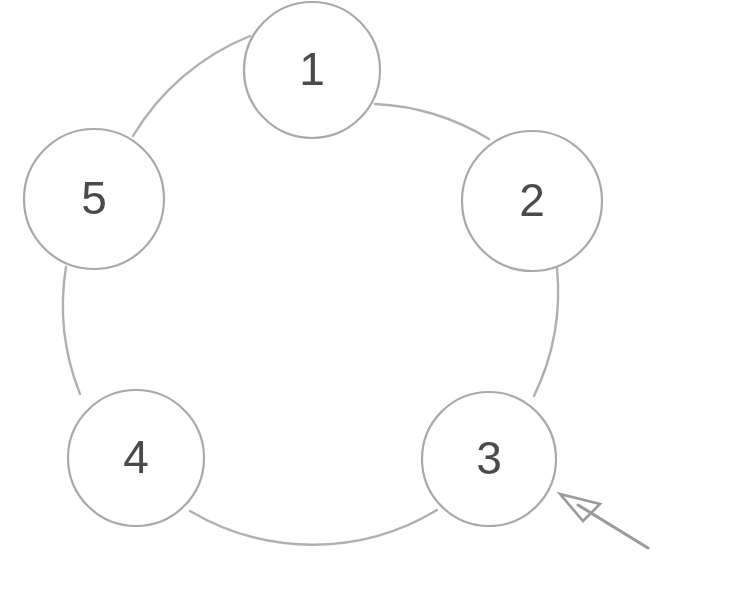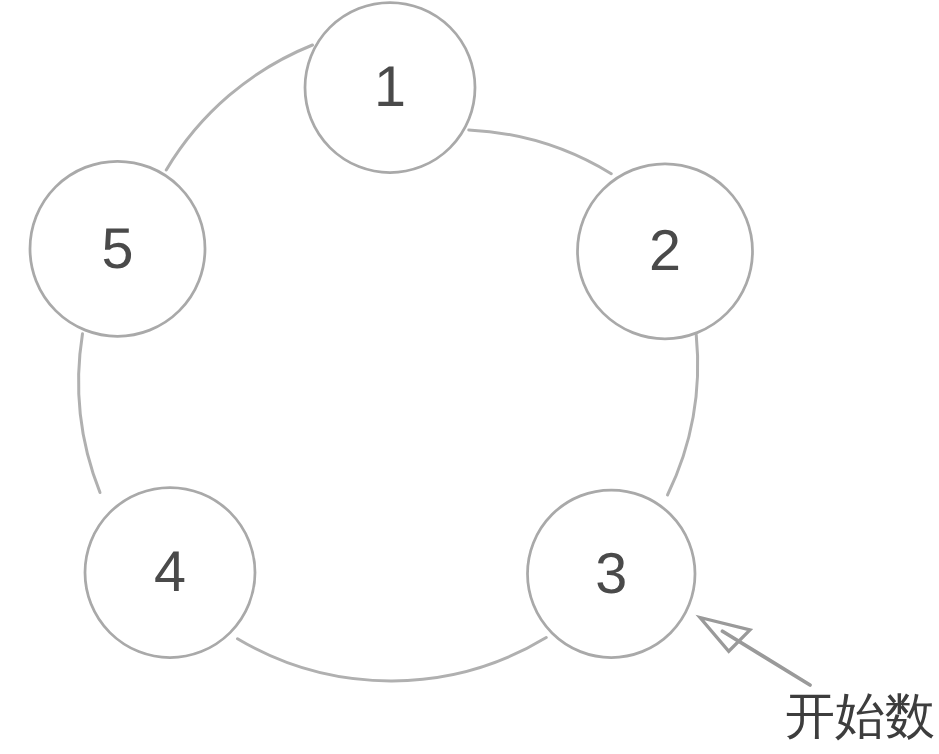--- a/index.html
+++ b/index.html
@@ -107,15 +107,14 @@
       <text class="node-label-text" x="94" y="202">5</text>
     </g>
 
     <g>
       <path class="annotation-shaft" d="M 648 548 L 578 505"></path>
       <path class="annotation-head" d="M 560 494 L 600 504 L 583 521 Z"></path>
     </g>
 
   </svg>
 
-  <div class="annotation-text">开始数</div>
 
 </div>
 
 </body></html>

